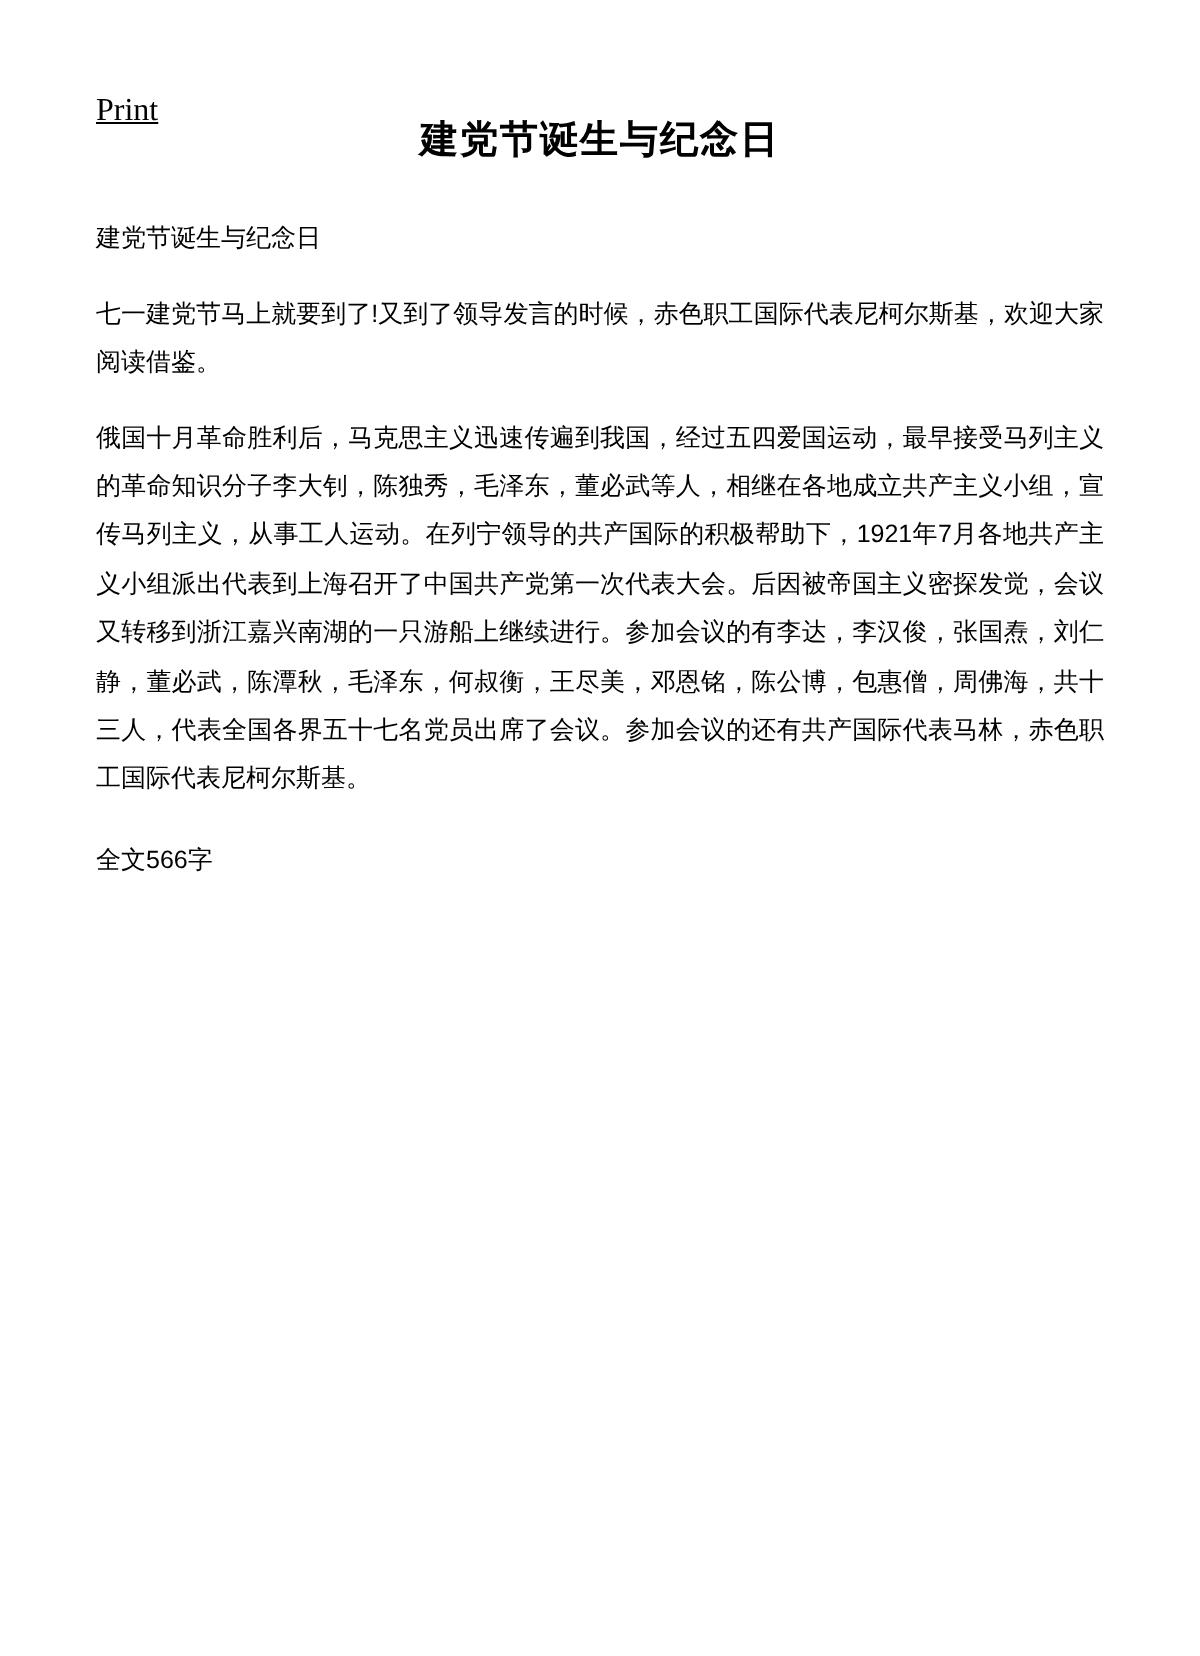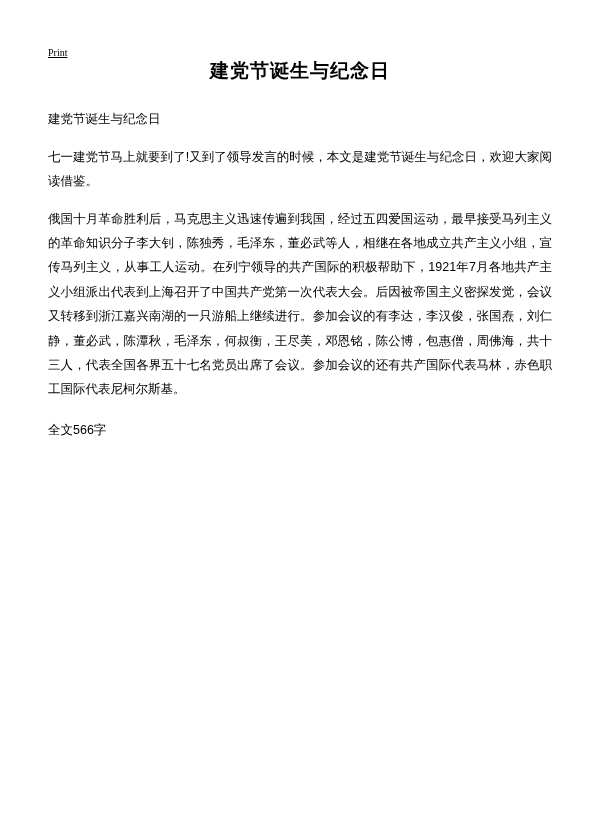--- a/index.html
+++ b/index.html
@@ -19,21 +19,21 @@
     width: 600px;
     height: 828px;
     background: #ffffff;
     box-sizing: border-box;
   }
   .print-link {
     position: absolute;
     top: 48px;
     left: 48px;
     font-family: "Liberation Serif", "DejaVu Serif", serif;
-    font-size: 10px;
+    font-size: 16px;
     line-height: 1;
     color: #000000;
     cursor: pointer;
   }
   .content {
     position: absolute;
     top: 58px;
     left: 48px;
     width: 504px;
   }
@@ -69,18 +69,18 @@
 
 <div class="page">
 
   <a class="print-link" href="#">Print</a>
 
   <div class="content">
 
     <h1 class="doc-title">建党节诞生与纪念日</h1>
 
     <p class="para subtitle">建党节诞生与纪念日</p>
-    <p class="para">七一建党节马上就要到了!又到了领导发言的时候，本文是建党节诞生与纪念日，欢迎大家阅读借鉴。</p>
+    <p class="para">七一建党节马上就要到了!又到了领导发言的时候，赤色职工国际代表尼柯尔斯基，欢迎大家阅读借鉴。</p>
     <p class="para">俄国十月革命胜利后，马克思主义迅速传遍到我国，经过五四爱国运动，最早接受马列主义的革命知识分子李大钊，陈独秀，毛泽东，董必武等人，相继在各地成立共产主义小组，宣传马列主义，从事工人运动。在列宁领导的共产国际的积极帮助下，1921年7月各地共产主义小组派出代表到上海召开了中国共产党第一次代表大会。后因被帝国主义密探发觉，会议又转移到浙江嘉兴南湖的一只游船上继续进行。参加会议的有李达，李汉俊，张国焘，刘仁静，董必武，陈潭秋，毛泽东，何叔衡，王尽美，邓恩铭，陈公博，包惠僧，周佛海，共十三人，代表全国各界五十七名党员出席了会议。参加会议的还有共产国际代表马林，赤色职工国际代表尼柯尔斯基。</p>
     <p class="para footer-count">全文566字</p>
 
   </div>
 </div>
 
 </body></html>

